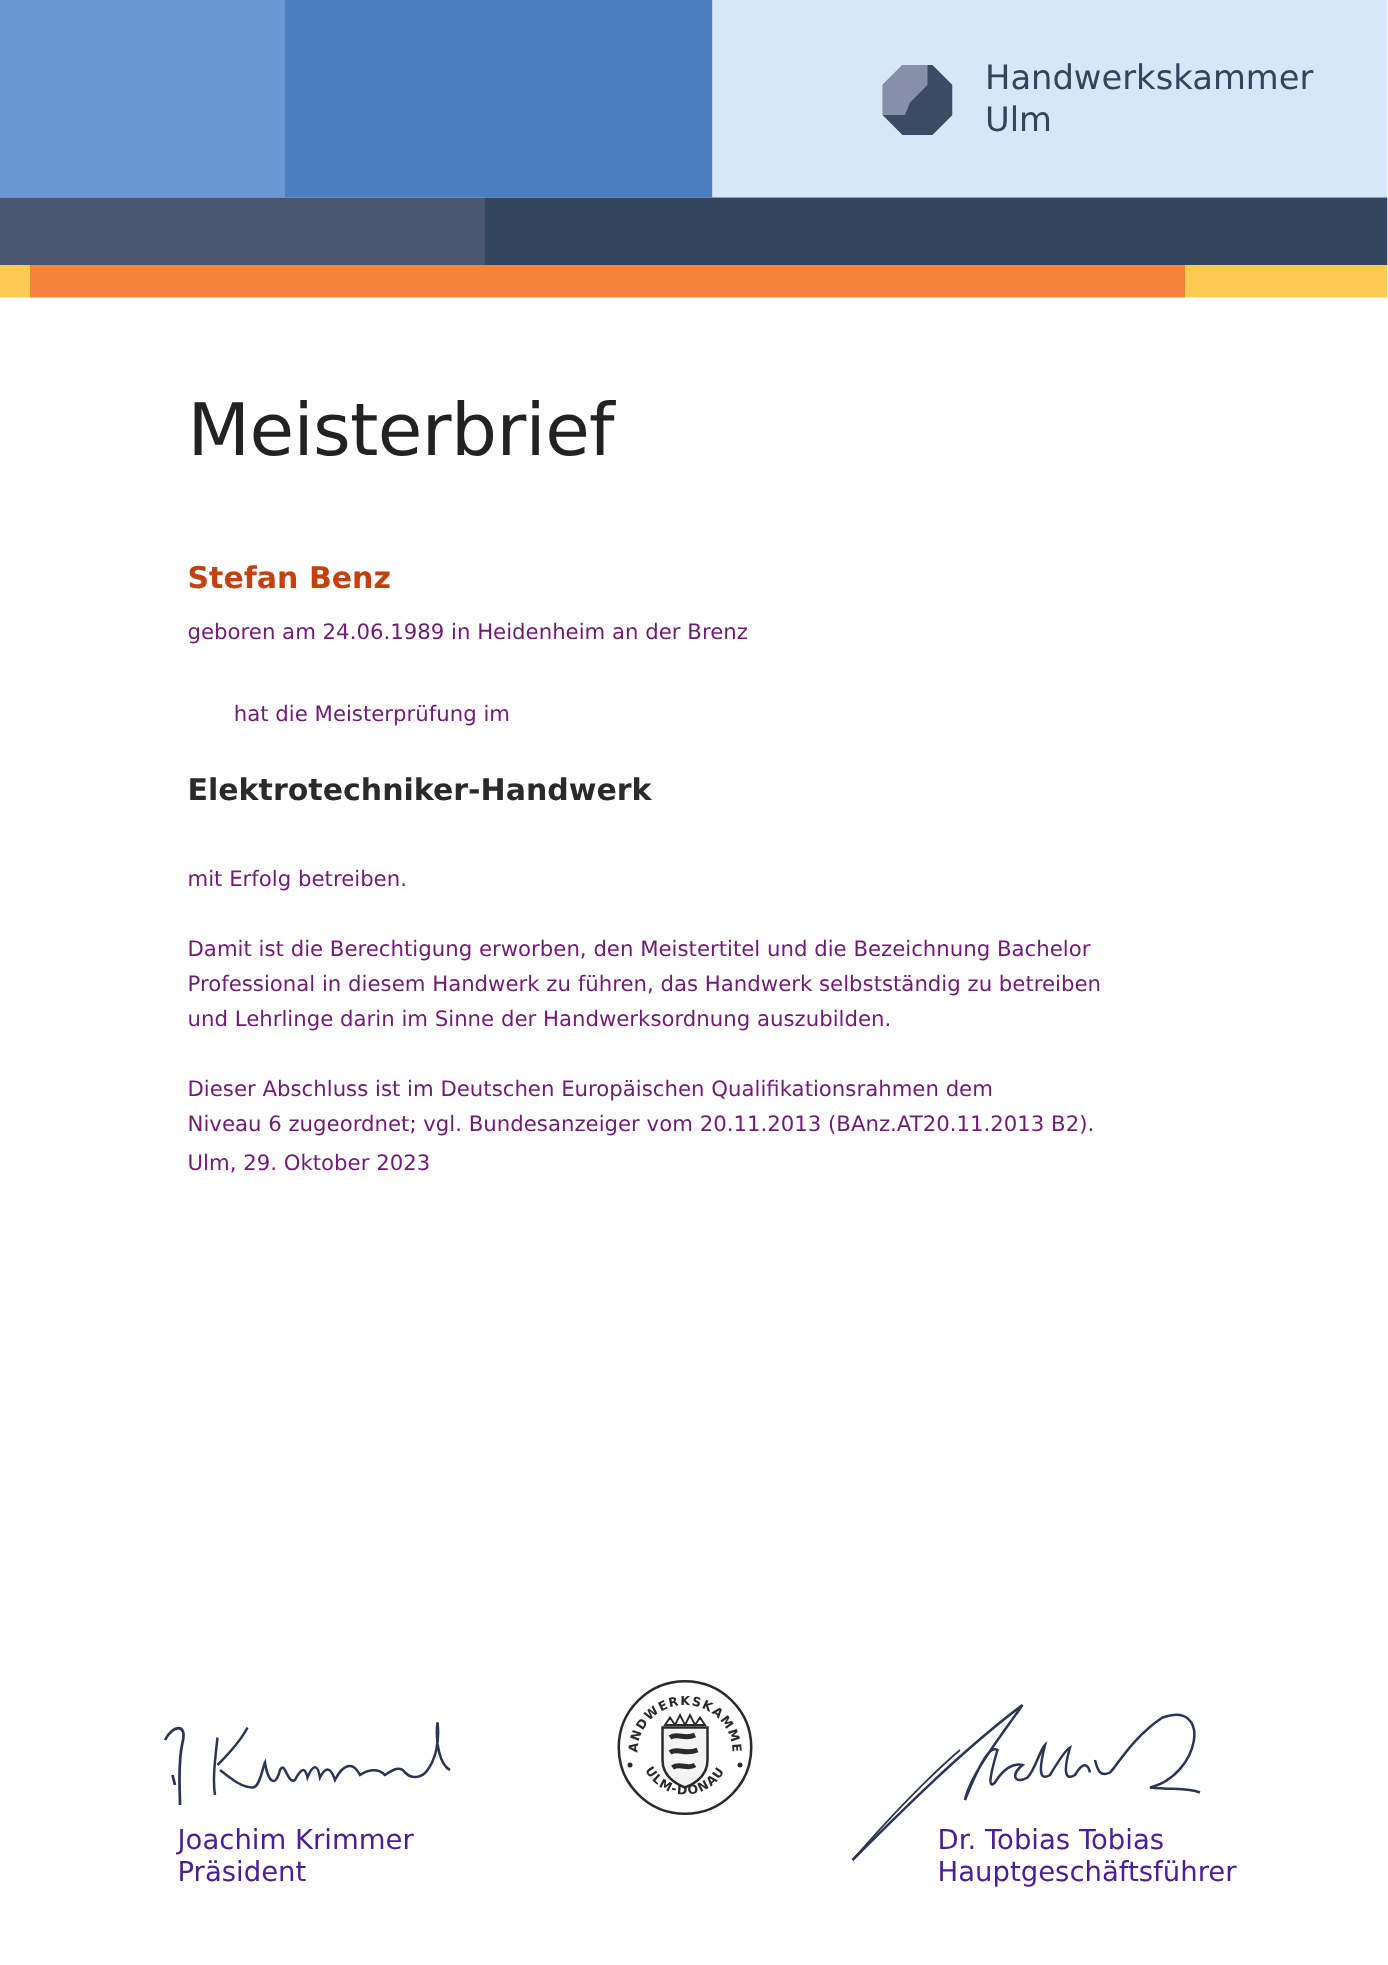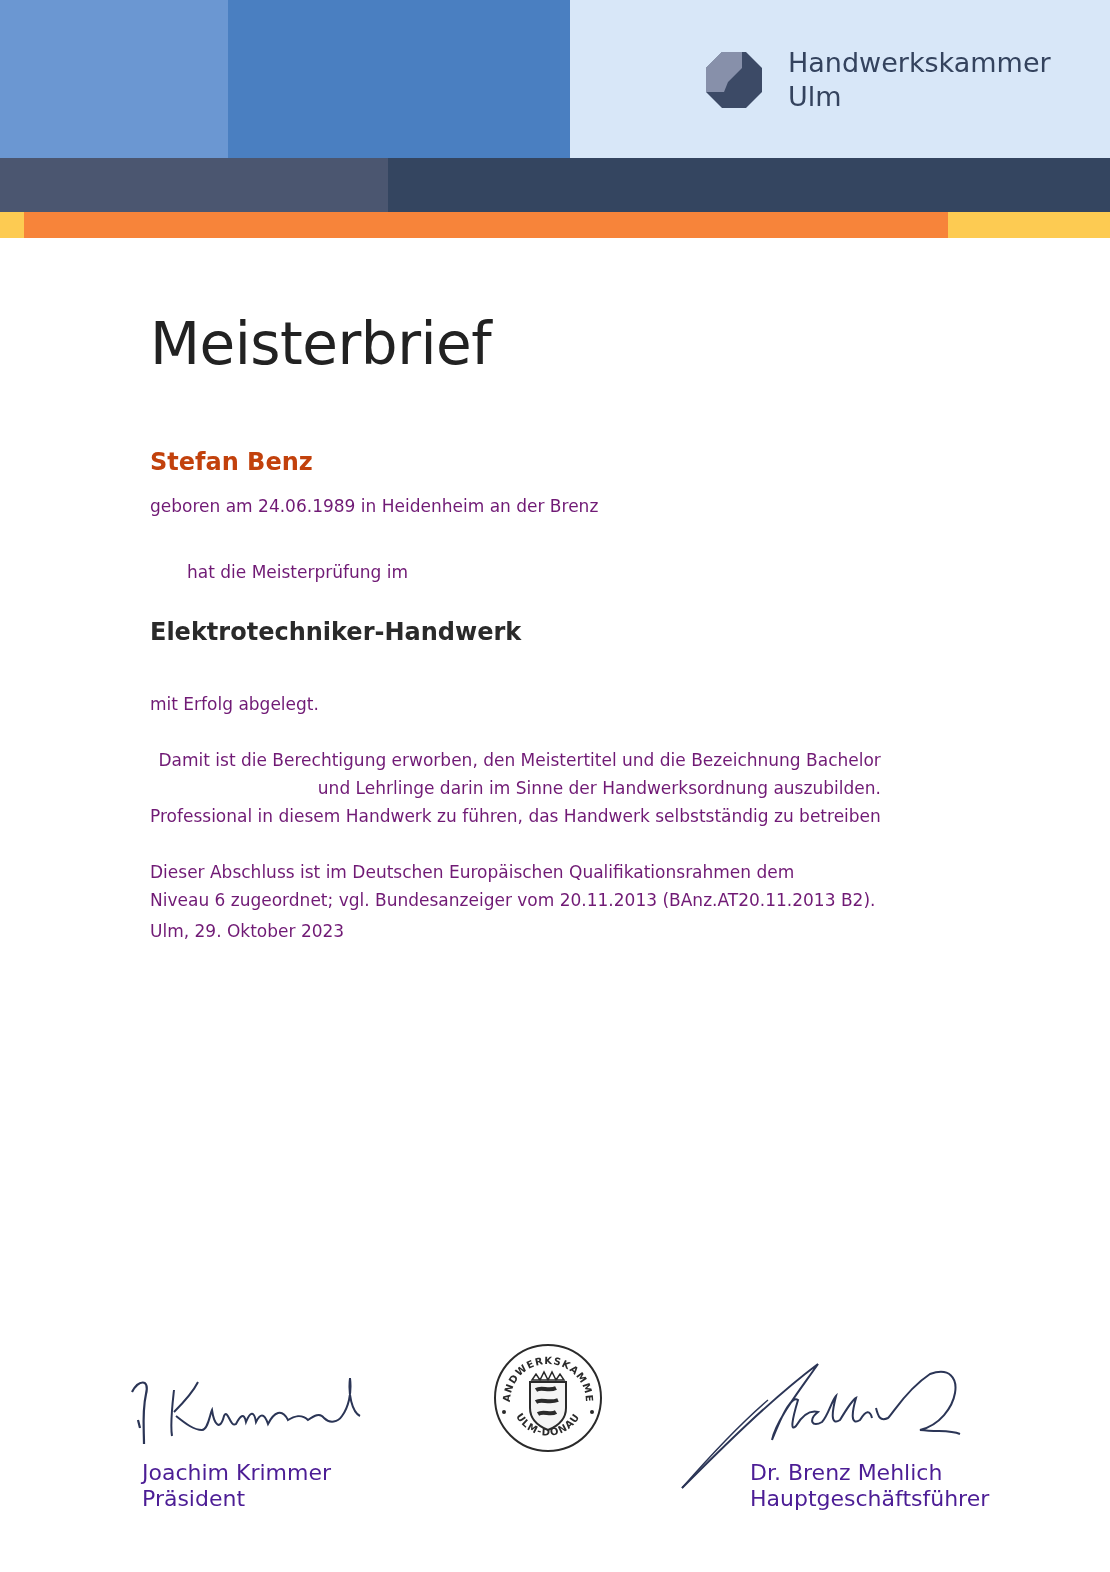--- a/index.html
+++ b/index.html
@@ -35,26 +35,26 @@
 <div class="logo-text">
   <div>Handwerkskammer</div>
   <div>Ulm</div>
 </div>
 
 <div class="title">Meisterbrief</div>
 <div class="name">Stefan Benz</div>
 <div class="txt" style="top:492px;">geboren am 24.06.1989 in Heidenheim an der Brenz</div>
 <div class="txt" style="top:558px;margin-left:37px;">hat die Meisterprüfung im</div>
 <div class="craft">Elektrotechniker-Handwerk</div>
-<div class="txt" style="top:690px;">mit Erfolg abgelegt.</div>
+<div class="txt" style="top:690px;">mit Erfolg betreiben.</div>
 
-<div class="txt" style="top:746px;text-align:right;">
+<div class="txt" style="top:746px;">
   <div>Damit ist die Berechtigung erworben, den Meistertitel und die Bezeichnung Bachelor</div>
+  <div>Professional in diesem Handwerk zu führen, das Handwerk selbstständig zu betreiben</div>
   <div>und Lehrlinge darin im Sinne der Handwerksordnung auszubilden.</div>
-  <div>Professional in diesem Handwerk zu führen, das Handwerk selbstständig zu betreiben</div>
 </div>
 
 <div class="txt" style="top:858px;">
   <div>Dieser Abschluss ist im Deutschen Europäischen Qualifikationsrahmen dem</div>
   <div>Niveau 6 zugeordnet; vgl. Bundesanzeiger vom 20.11.2013 (BAnz.AT20.11.2013 B2).</div>
 </div>
 
 <div class="txt" style="top:917px;">Ulm, 29. Oktober 2023</div>
 
 <svg class="sig" style="left:124px;top:1372px;" width="250" height="80" viewBox="0 0 250 80">
@@ -83,15 +83,15 @@
   <path d="M40,38 L44,32 L48,38 L52,30 L56,38 L60,30 L64,38 L68,32 L72,38 Z" fill="none" stroke="#2a2a2a" stroke-width="1.5"></path>
   <path d="M38,40 L74,40 L74,66 C74,78 66,84 56,88 C46,84 38,78 38,66 Z" fill="#f4f4f4" stroke="#2a2a2a" stroke-width="2"></path>
   <path d="M44,48 C50,44 56,50 64,46 M44,60 C50,56 56,62 66,58 M46,72 C52,68 58,74 64,70" stroke="#2a2a2a" stroke-width="4" fill="none"></path>
 </svg>
 
 <svg class="sig" style="left:680px;top:1360px;" width="300" height="130" viewBox="0 0 300 130">
   <path d="M2,128 C40,90 90,40 138,4 C120,30 96,60 92,80 C104,50 112,36 118,40 C112,60 110,72 116,66 C122,56 130,50 138,52 C128,60 132,68 142,62 C148,56 152,40 156,36 C152,52 150,66 160,60 C166,50 172,40 176,38 C172,52 170,66 180,60 C186,50 190,50 192,58 M196,48 C198,56 200,62 208,58 C214,52 226,30 250,14 C290,0 280,60 240,70 C260,72 270,70 280,74" stroke="#2b3556" stroke-width="2" fill="none"></path>
   <path d="M2,128 C30,96 60,64 88,40" stroke="#2b3556" stroke-width="1.4" fill="none"></path>
 </svg>
 <div class="sig-name" style="left:750px;top:1460px;">
-  <div>Dr. Brenz Mehlich</div>
+  <div>Dr. Tobias Tobias</div>
   <div>Hauptgeschäftsführer</div>
 </div>
 
 </body></html>

